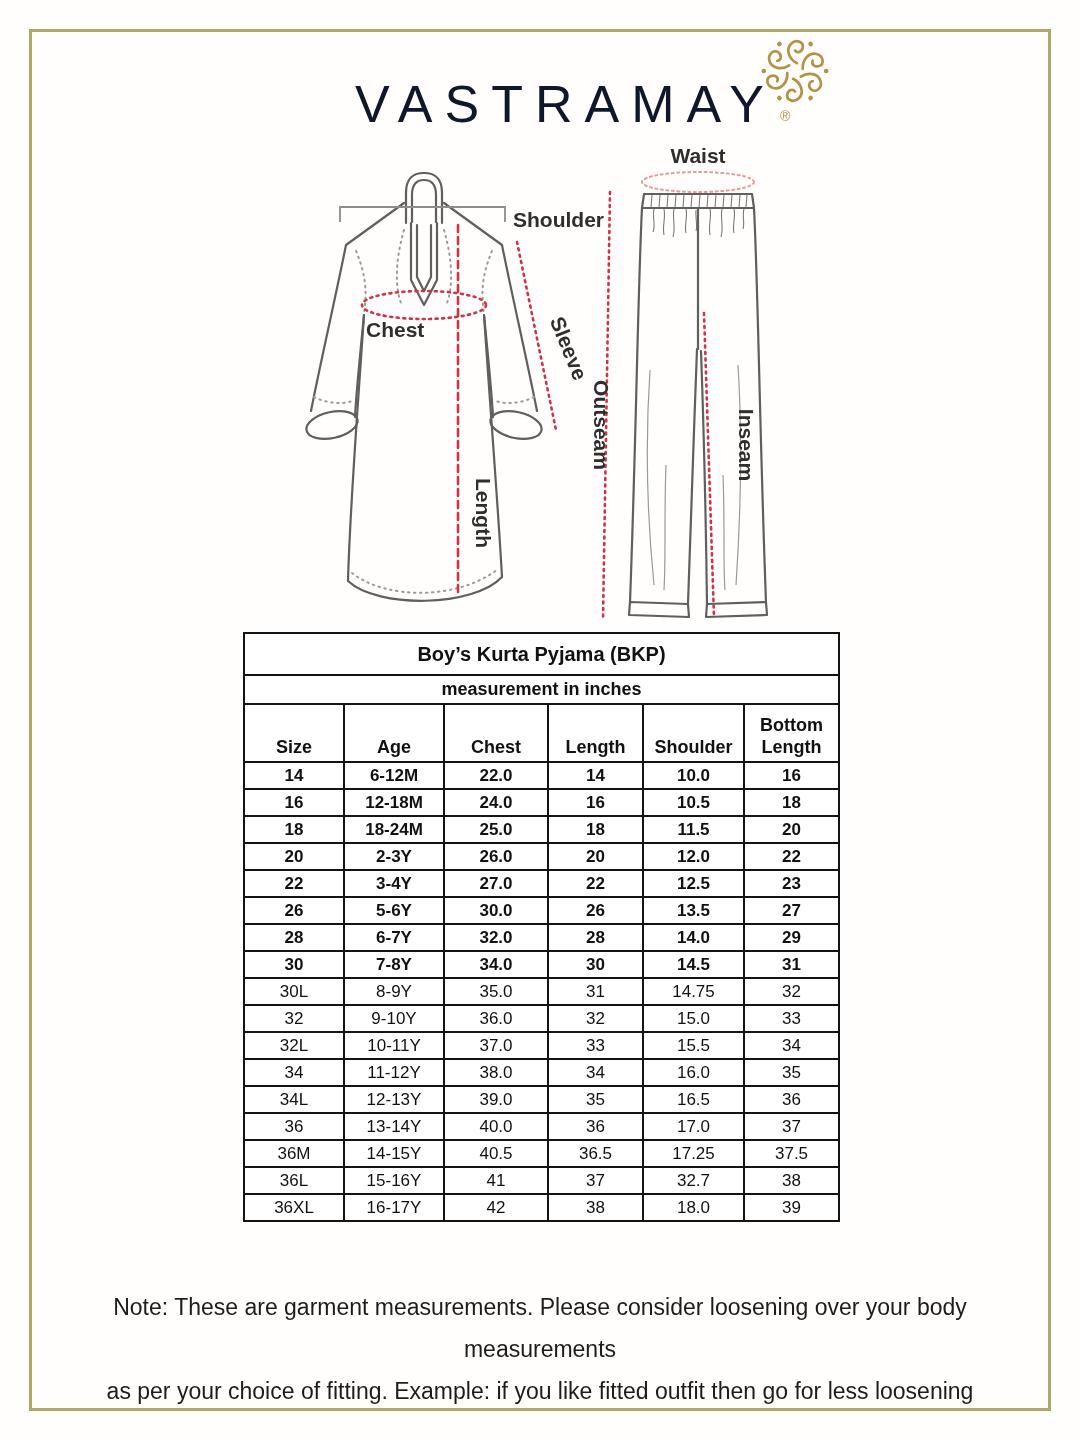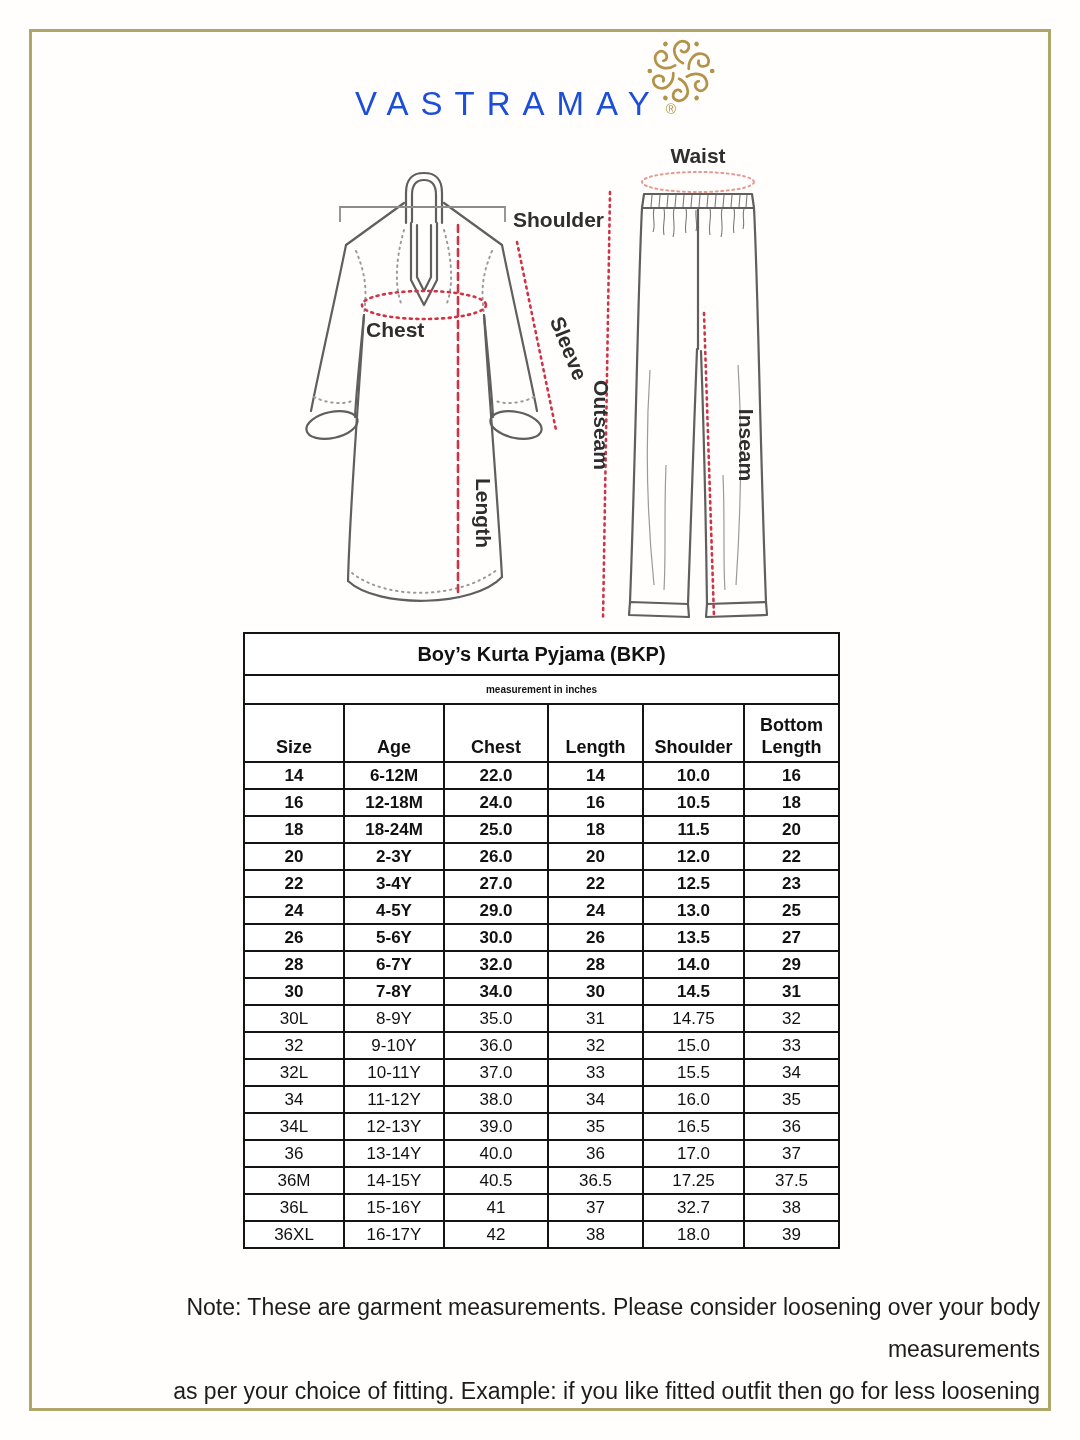--- a/index.html
+++ b/index.html
@@ -1,48 +1,48 @@
 <!DOCTYPE html>
 <html><head>
 <meta charset="utf-8">
 <style>
   html,body{margin:0;padding:0;background:#fff;}
   .page{position:relative;width:1080px;height:1440px;background:#fffefc;font-family:"Liberation Sans",sans-serif;overflow:hidden;}
   .frame{position:absolute;left:29px;top:29px;right:29px;bottom:29px;border:3px solid #aea66b;pointer-events:none;}
 
   
   .logo{position:absolute;left:355px;top:84px;white-space:nowrap;}
-  .wordmark{font-size:33px;font-weight:400;letter-spacing:12px;color:#1d4ed8;line-height:40px;}
+  .wordmark{font-size:52px;font-weight:400;letter-spacing:12px;color:#0f172a;line-height:40px;}
   .reg{font-size:14px;color:#b29347;margin-left:4px;vertical-align:1px;}
   .ornament{position:absolute;left:calc(100% - 34px);top:-52px;}
 
   
   .diagram{position:absolute;left:298px;top:145px;}
   .diagram text{font-family:"Liberation Sans",sans-serif;font-size:21px;font-weight:600;fill:#2e2e2e;}
   .garment{stroke:#5f5f5f;stroke-width:2.2;fill:none;stroke-linecap:round;stroke-linejoin:round;}
   .seam{stroke:#9b9b9b;stroke-width:2;fill:none;stroke-dasharray:1.5 4.5;stroke-linecap:round;}
   .wrink{stroke:#9a9a9a;stroke-width:1.2;fill:none;}
   .redline{stroke:#cf3347;stroke-width:2.6;fill:none;stroke-linecap:round;}
   .reddot{stroke-dasharray:2 4.5;}
   .reddash{stroke-dasharray:7 5;}
   .pinkdot{stroke:#e59b93;stroke-width:2;fill:none;stroke-dasharray:2 3.5;stroke-linecap:round;}
   .bracket{stroke:#8c8c8c;stroke-width:1.8;fill:none;}
   .ticks{stroke:#7a7a7a;stroke-width:1.1;fill:none;}
 
   
   table.chart{position:absolute;left:243px;top:632px;width:597px;border-collapse:collapse;table-layout:fixed;background:#fff;}
   table.chart th,table.chart td{border:2px solid #141414;text-align:center;color:#111;overflow:hidden;}
   th.title{height:38px;font-size:20px;font-weight:700;}
-  th.subtitle{height:25px;font-size:10px;font-weight:700;}
+  th.subtitle{height:25px;font-size:18px;font-weight:700;}
   tr.cols th{height:53px;font-size:18px;font-weight:700;vertical-align:bottom;padding:0 2px 3px 2px;line-height:22px;border-radius:7px;}
   table.chart td{height:25px;font-size:17px;font-weight:500;padding:0;}
   tr.hv td{font-weight:700;margin-left:19px;}
 
   
-  .note{position:absolute;left:40px;top:1286px;width:1000px;text-align:right;font-size:23px;line-height:42px;color:#1c1c1c;}
+  .note{position:absolute;left:40px;top:1286px;width:1000px;text-align:center;font-size:23px;line-height:42px;color:#1c1c1c;}
 </style>
 </head>
 <body>
 
 <div class="page">
   <div class="frame"></div>
 
   <div class="logo">
     <span class="wordmark">VASTRAMAY</span><span class="reg">®</span>
     <svg class="ornament" width="78" height="78" viewBox="-40 -40 80 80">
@@ -195,28 +195,20 @@
         </tr>
         <tr class="hv">
           <td>22</td>
           <td>3-4Y</td>
           <td>27.0</td>
           <td>22</td>
           <td>12.5</td>
           <td>23</td>
         </tr>
         <tr class="hv">
-          <td>24</td>
-          <td>4-5Y</td>
-          <td>29.0</td>
-          <td>24</td>
-          <td>13.0</td>
-          <td>25</td>
-        </tr>
-        <tr class="hv">
           <td>26</td>
           <td>5-6Y</td>
           <td>30.0</td>
           <td>26</td>
           <td>13.5</td>
           <td>27</td>
         </tr>
         <tr class="hv">
           <td>28</td>
           <td>6-7Y</td>

